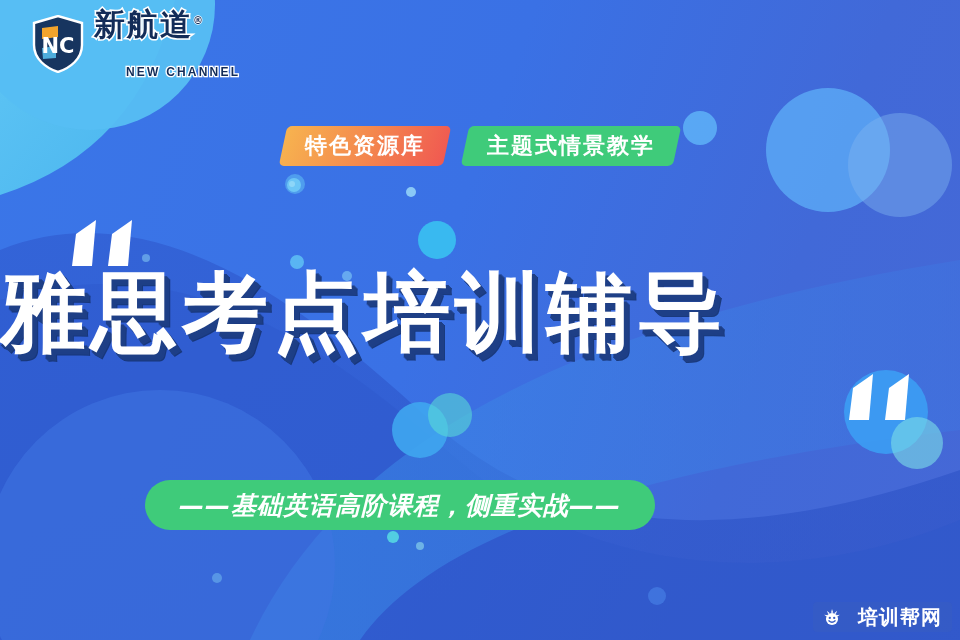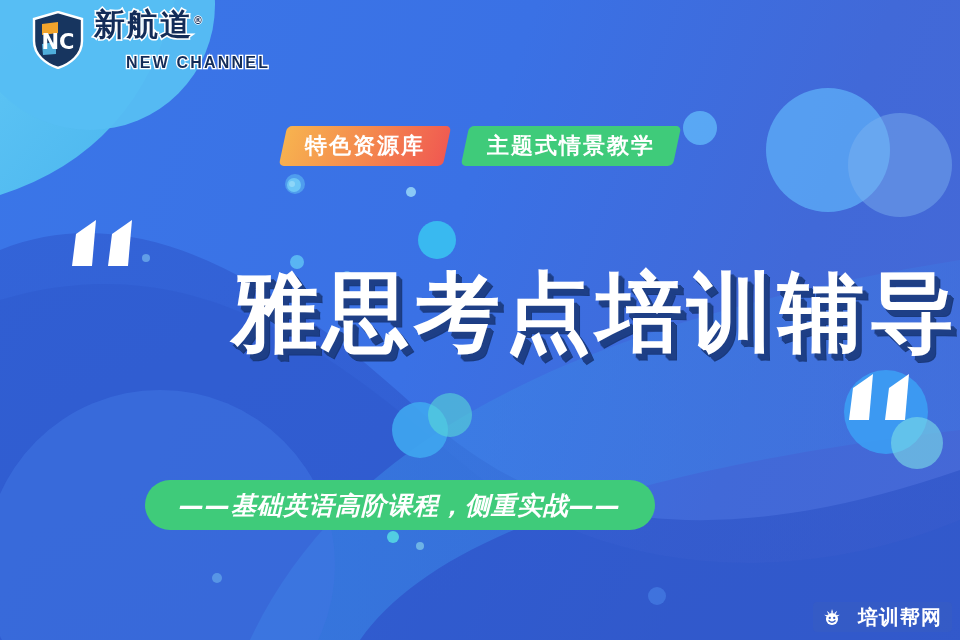--- a/index.html
+++ b/index.html
@@ -23,22 +23,22 @@
   .logo-cn{
     position:relative;
     font-size:31px;font-weight:bold;letter-spacing:2px;
     color:#132C58;
     -webkit-text-stroke:3px #ffffff;
     paint-order:stroke fill;
     font-family:"DejaVu Sans","Liberation Sans",sans-serif;
   }
   .logo-cn .reg{font-size:10px;vertical-align:super;-webkit-text-stroke:1.5px #fff;}
   .logo-en{
-    margin-top:3px;
-    font-size:16px;font-weight:bold;letter-spacing:2.2px;
+    margin-top:14px;
+    font-size:12px;font-weight:bold;letter-spacing:2.2px;
     color:#132C58;
     -webkit-text-stroke:2.6px #ffffff;
     paint-order:stroke fill;
     padding-left:32px;
   }
 
   
   .badges{position:absolute;top:126px;left:0;width:960px;z-index:30;
           display:flex;justify-content:center;align-items:flex-start;gap:18px;}
   .badge{
@@ -57,21 +57,21 @@
 
   
   .quote{position:absolute;z-index:28;}
   .quote svg{display:block;}
   .quote-open{left:66px;top:218px;}
   .quote-close{left:843px;top:372px;}
 
   
   .headline{
     position:absolute;left:0;top:255px;width:960px;
-    text-align:right;z-index:32;
+    text-align:left;z-index:32;
     font-family:Liberation Sans, sans-serif;
     font-size:86px;font-weight:bold;letter-spacing:5px;
     color:#ffffff;
     text-shadow:
       3px 4px 0 #1E3F86,
       4px 5px 0 #1E3F86,
       5px 6px 0 #1E3F86,
       6px 7px 0 rgba(20,48,108,.85);
     white-space:nowrap;
   }

